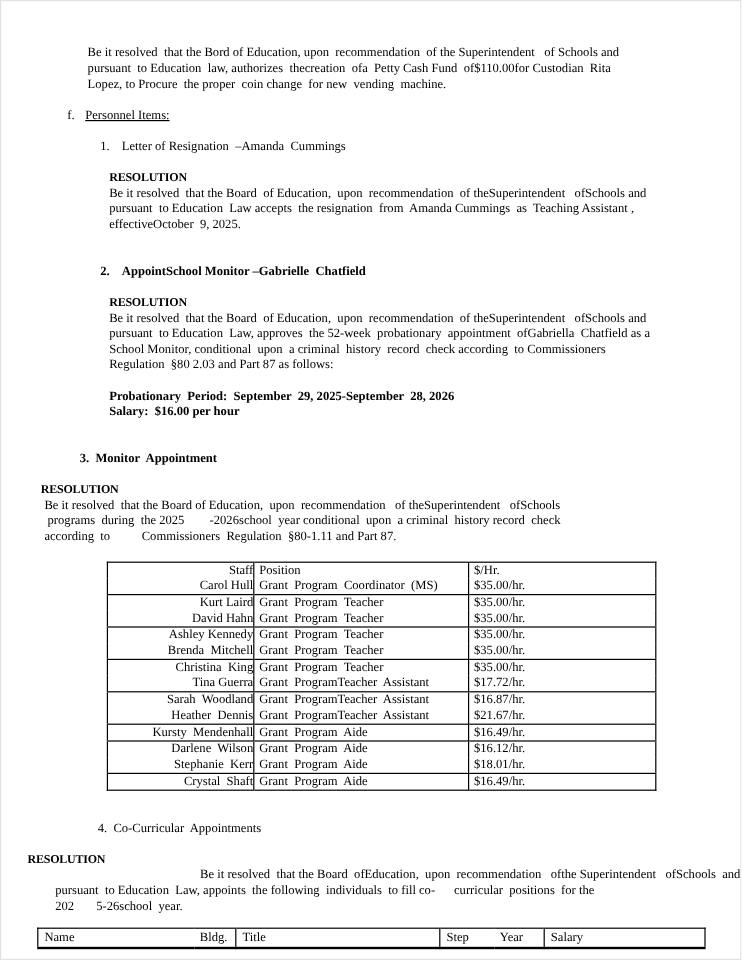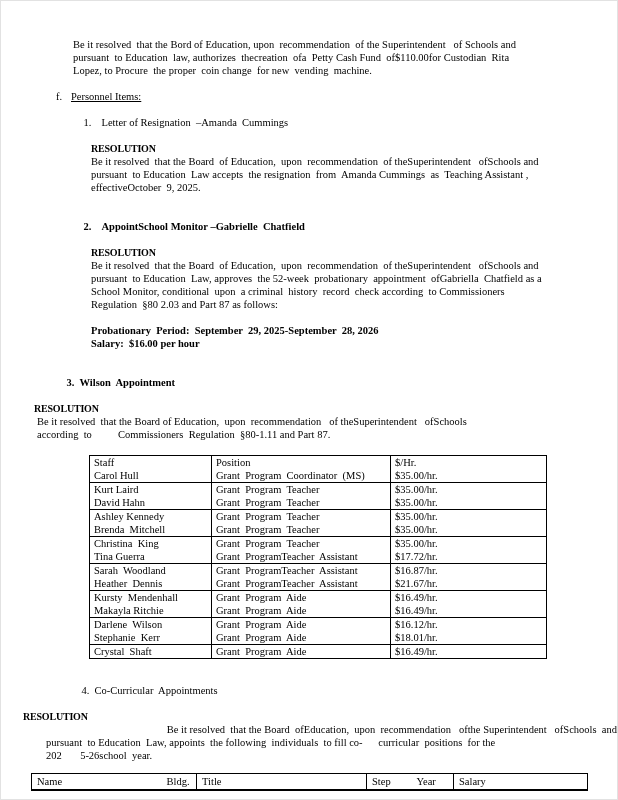--- a/index.html
+++ b/index.html
@@ -41,21 +41,21 @@
   .body-4      { margin-left: 45px; }
   .body-4 .tline:first-child { padding-left: 32px; text-align: right; }
 
   .gap-top     { margin-top: 13px; font-weight: bold; }
 
   table { border-collapse: collapse; table-layout: fixed; }
   td { overflow: hidden; white-space: pre; vertical-align: top; }
 
   .stable { border: 1px solid #000; margin: 14px 0 0 88px; }
   .stable td { border-left: 1px solid #000; height: 13px; line-height: 13px; padding: 0 0 0 4px; }
-  .stable td:first-child { border-left: none; }
+  .stable td:first-child { border-left: none; text-align: right; }
   .stable tr.gs td { border-top: 1px solid #000; }
 
   .ctable { border: 1px solid #000; border-bottom-width: 2px; margin: 11px 0 0 30px; }
   .ctable td { height: 14px; line-height: 13px; padding: 1px 0 0 5px; }
   .ctable td.bl { border-left: 1px solid #000; }
 </style>
 </head>
 <body>
 
 <div class="page">
@@ -89,25 +89,26 @@
       <div class="tline">pursuant  to Education  Law, approves  the 52-week  probationary  appointment  ofGabriella  Chatfield as a</div>
       <div class="tline">School Monitor, conditional  upon  a criminal  history  record  check according  to Commissioners</div>
       <div class="tline">Regulation  §80 2.03 and Part 87 as follows:</div>
     </div>
   <div class="para body-2 gap-top">
     <div class="tline">Probationary  Period:  September  29, 2025-September  28, 2026</div>
     <div class="tline">Salary:  $16.00 per hour</div>
   </div>
 
   <div class="item-head head-3 gap-top">
-    <span class="num-13">3.</span><span>Wilson  Appointment</span>
+    <span class="num-13">3.</span><span>Monitor  Appointment</span>
   </div>
   <div class="resolution res-3">RESOLUTION</div>
   <div class="para body-3">
       <div class="tline">Be it resolved  that the Board of Education,  upon  recommendation   of theSuperintendent   ofSchools</div>
+      <div class="tline"> programs  during  the 2025        -2026school  year conditional  upon  a criminal  history record  check</div>
       <div class="tline">according  to          Commissioners  Regulation  §80-1.11 and Part 87.</div>
     </div>
 
   <table class="stable" id="staff-table">
     <colgroup>
         <col style="width:122px">
         <col style="width:179px">
         <col style="width:156px">
       </colgroup>
     <tbody>
@@ -156,25 +157,20 @@
           <td>Grant  ProgramTeacher  Assistant</td>
           <td>$16.87/hr.</td>
         </tr>
         <tr>
           <td>Heather  Dennis</td>
           <td>Grant  ProgramTeacher  Assistant</td>
           <td>$21.67/hr.</td>
         </tr>
         <tr class="gs">
           <td>Kursty  Mendenhall</td>
-          <td>Grant  Program  Aide</td>
-          <td>$16.49/hr.</td>
-        </tr>
-        <tr>
-          <td>Makayla Ritchie</td>
           <td>Grant  Program  Aide</td>
           <td>$16.49/hr.</td>
         </tr>
         <tr class="gs">
           <td>Darlene  Wilson</td>
           <td>Grant  Program  Aide</td>
           <td>$16.12/hr.</td>
         </tr>
         <tr>
           <td>Stephanie  Kerr</td>

